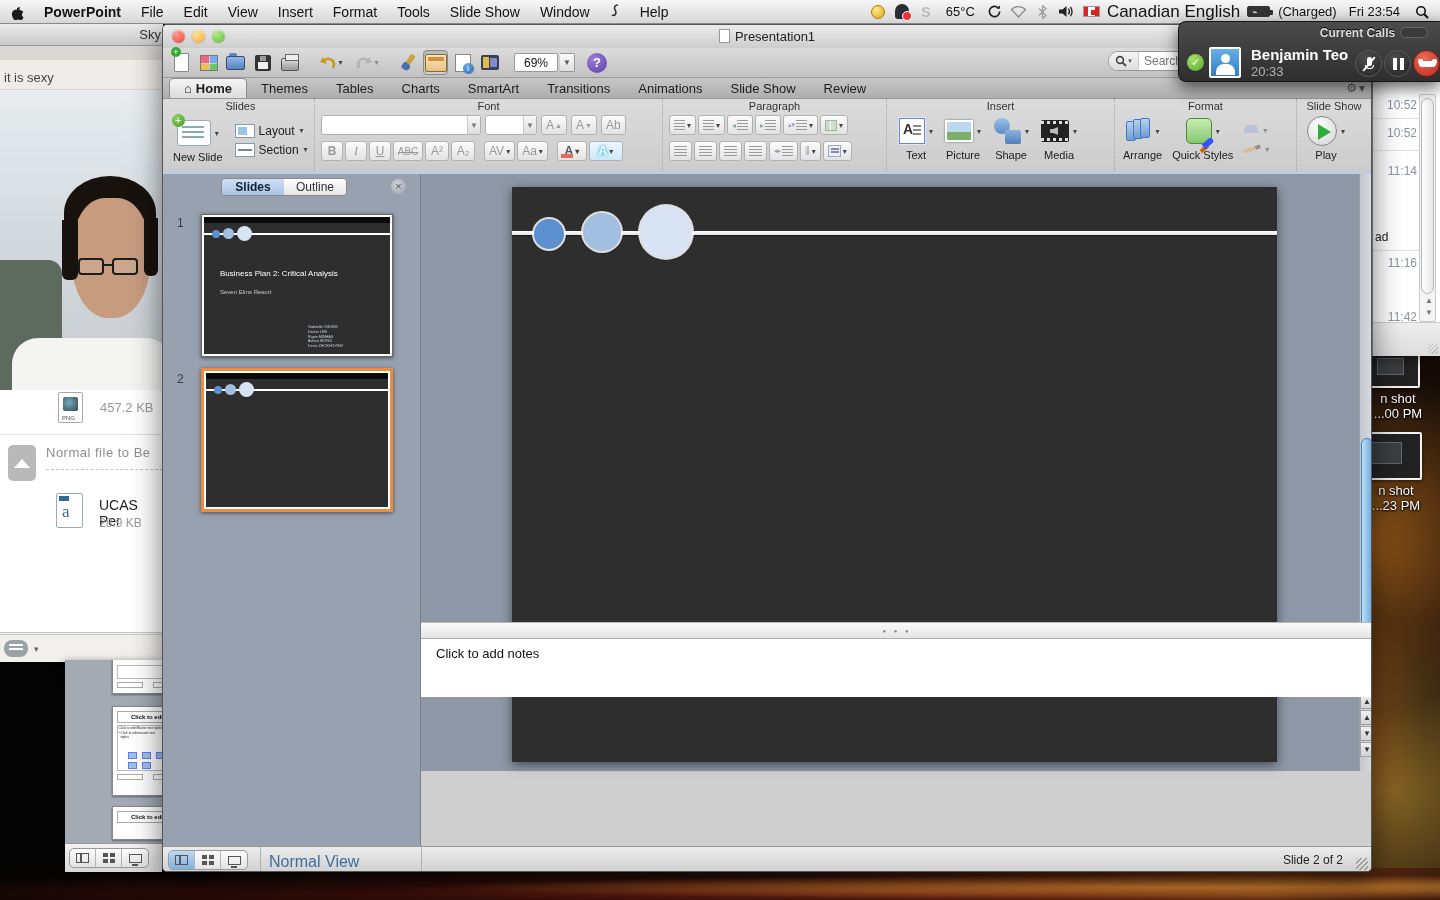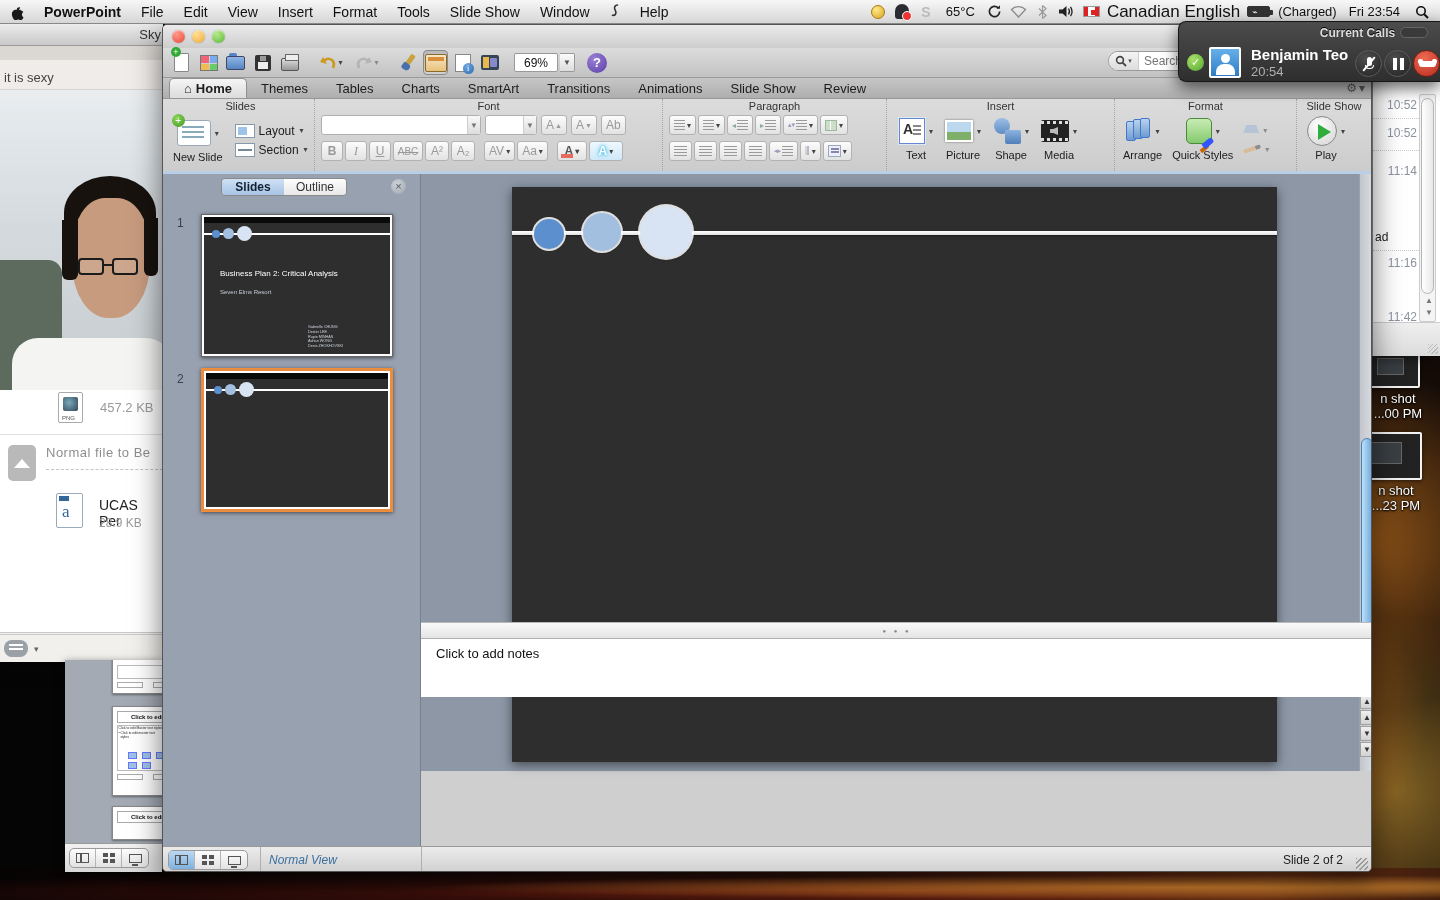--- a/index.html
+++ b/index.html
@@ -248,21 +248,21 @@
 #vscroll{position:absolute;left:1196px;top:0;width:14px;height:597px;background:linear-gradient(90deg,#c2c6cc,#dadde2);border-left:1px solid #9aa0a8;}
 #vthumb{position:absolute;left:1px;top:264px;width:12px;height:253px;background:linear-gradient(90deg,#bfe0f8,#6aa8dc);border:1px solid #4a80b0;border-radius:7px;}
 .sbtn{position:absolute;left:0;width:14px;height:15px;background:linear-gradient(#f0f0f0,#d2d2d2);border:1px solid #a0a0a0;font-size:8px;color:#333;text-align:center;line-height:14px;}
 #splitter{position:absolute;left:258px;top:597px;width:952px;height:17px;background:linear-gradient(#fafafa,#e4e4e4);border-top:1px solid #b8b8b8;border-bottom:1px solid #b0b0b0;}
 #splitter .dots{position:absolute;left:50%;top:5px;transform:translateX(-50%);font-size:6px;color:#8a8a8a;letter-spacing:3px;}
 #notes{position:absolute;left:258px;top:614px;width:952px;height:58px;background:#fff;font-size:13px;color:#111;padding:7px 0 0 15px;}
 #panelbottom{position:absolute;left:0;top:597px;width:258px;height:75px;background:#98a1b0;border-right:1px solid #76808e;}
 
 
 #statusbar{position:absolute;left:0;top:821px;width:100%;height:27px;background:linear-gradient(#ececec,#cfcfcf);border-top:1px solid #9a9a9a;}
-#statusbar .nv{position:absolute;left:106px;top:6px;font-size:12px;color:#3c6f9f;font-style:italic;}
+#statusbar .nv{position:absolute;left:106px;top:6px;font-size:16px;color:#3c6f9f;}
 #statusbar .sc{position:absolute;right:28px;top:6px;font-size:12px;color:#222;}
 #statusbar .vwrap{position:absolute;left:5px;top:3px;}
 #statusbar .div1{position:absolute;left:97px;top:0;height:100%;border-left:1px solid #b0b0b0;}
 #statusbar .div2{position:absolute;left:258px;top:0;height:100%;border-left:1px solid #b0b0b0;}
 #statusbar .grip{position:absolute;right:3px;bottom:3px;width:12px;height:12px;background:repeating-linear-gradient(135deg,#9a9a9a 0 1px,transparent 1px 3.5px);}
 </style>
 </head>
 <body>
 
 <div class="a" id="wallpaper"></div>
@@ -395,20 +395,21 @@
     </div>
   </div>
 </div>
 
 <div class="a" id="ppt">
 
   <div id="titlebar">
     <span class="tl" style="left:9px;background:radial-gradient(circle at 35% 30%,#ff9a8a,#e8493a);"></span>
     <span class="tl" style="left:29px;background:radial-gradient(circle at 35% 30%,#ffe090,#f0a83a);"></span>
     <span class="tl" style="left:49px;background:radial-gradient(circle at 35% 30%,#b8e88a,#58b93a);"></span>
+    <div id="wtitle"><span class="pg"></span><span>Presentation1</span></div>
   </div>
 
   <div id="toolbar">
     <div class="tbtn">
         <span class="i-page plus"></span>
       </div>
     <div class="tbtn">
         <span class="i-grid"></span>
       </div>
     <div class="tbtn">
@@ -874,21 +875,21 @@
 
 <div class="a" id="calls">
   <div class="ct">Current Calls</div>
   <div class="pill"></div>
   <div class="chkfix">✓</div>
   <div class="ava">
       <span class="hd"></span>
       <span class="bd"></span>
     </div>
   <div class="nm">Benjamin Teo</div>
-  <div class="du">20:54</div>
+  <div class="du">20:33</div>
   <div class="cbtn" style="left:176px;">
       <span class="mic"></span>
       <span class="micbase"></span>
       <span class="slash"></span>
     </div>
   <div class="cbtn" style="left:205px;">
       <span class="pbars"></span>
     </div>
   <div class="cbtn red" style="left:234px;">
       <span class="handset"></span>

